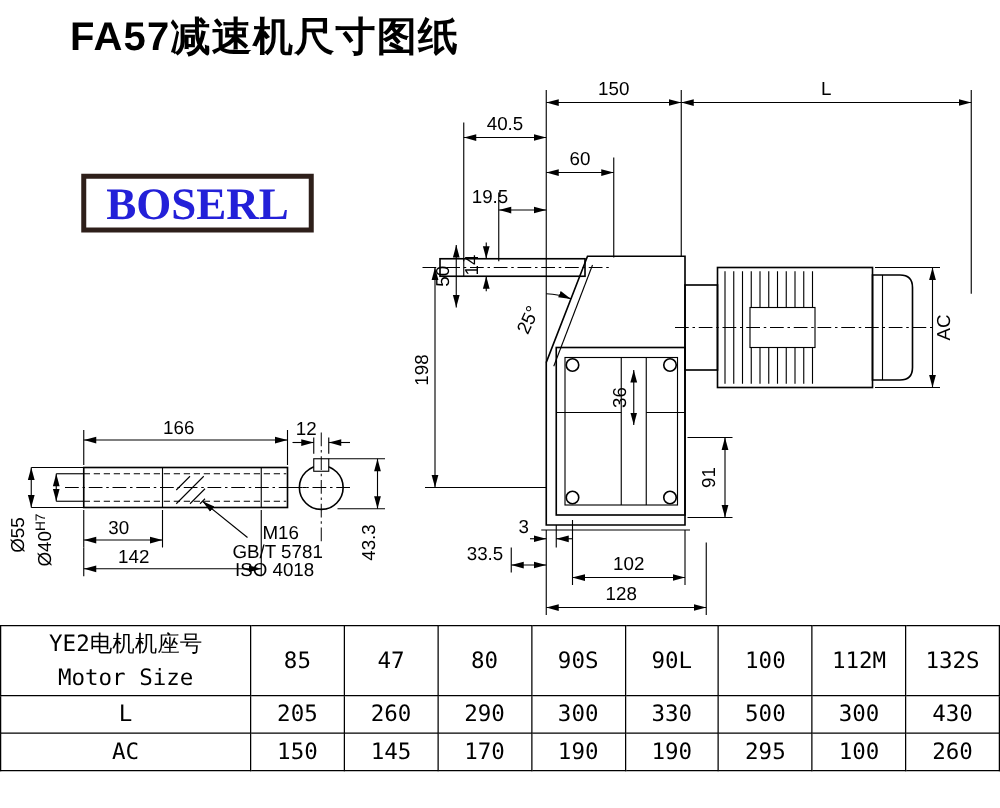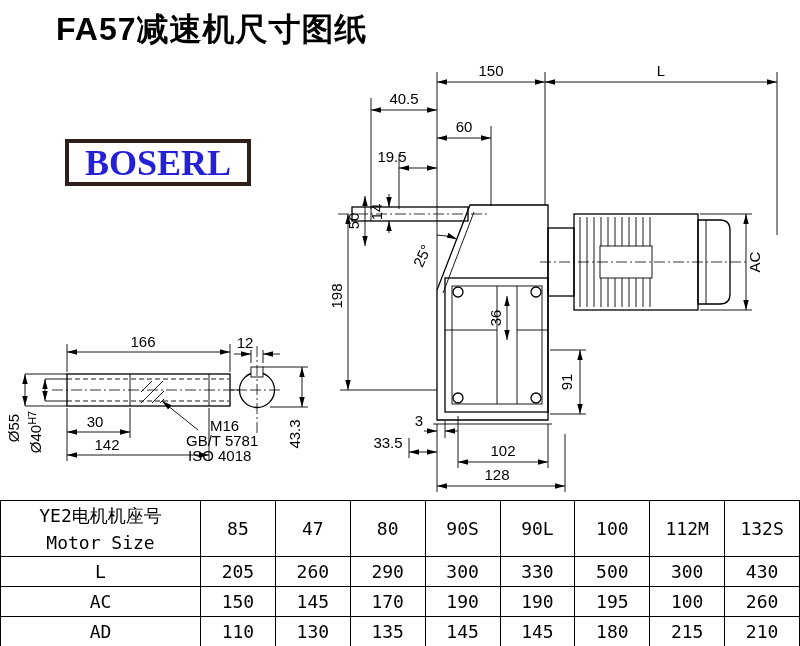--- a/index.html
+++ b/index.html
@@ -245,29 +245,18 @@
     <td>300</td>
     <td>430</td>
   </tr>
   <tr>
     <th>AC</th>
     <td>150</td>
     <td>145</td>
     <td>170</td>
     <td>190</td>
     <td>190</td>
-    <td>195</td>
+    <td>295</td>
     <td>100</td>
     <td>260</td>
   </tr>
-  <tr>
-    <th>AD</th>
-    <td>110</td>
-    <td>130</td>
-    <td>135</td>
-    <td>145</td>
-    <td>145</td>
-    <td>180</td>
-    <td>215</td>
-    <td>210</td>
-  </tr>
 </tbody>
   </table>
 
 </body></html>

